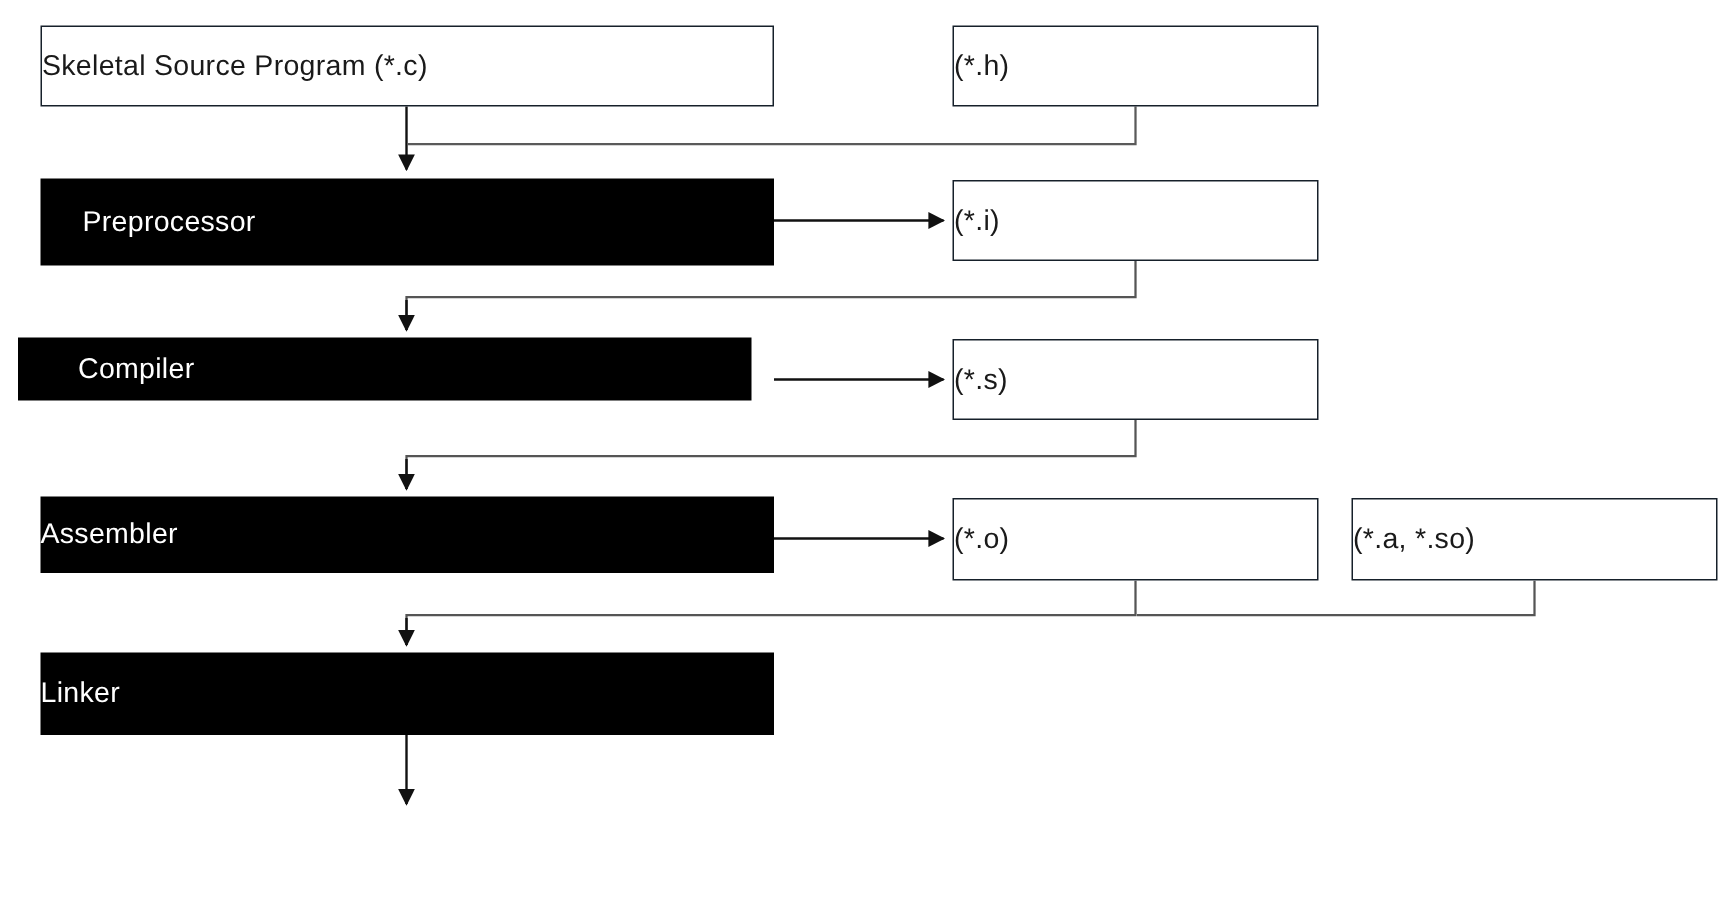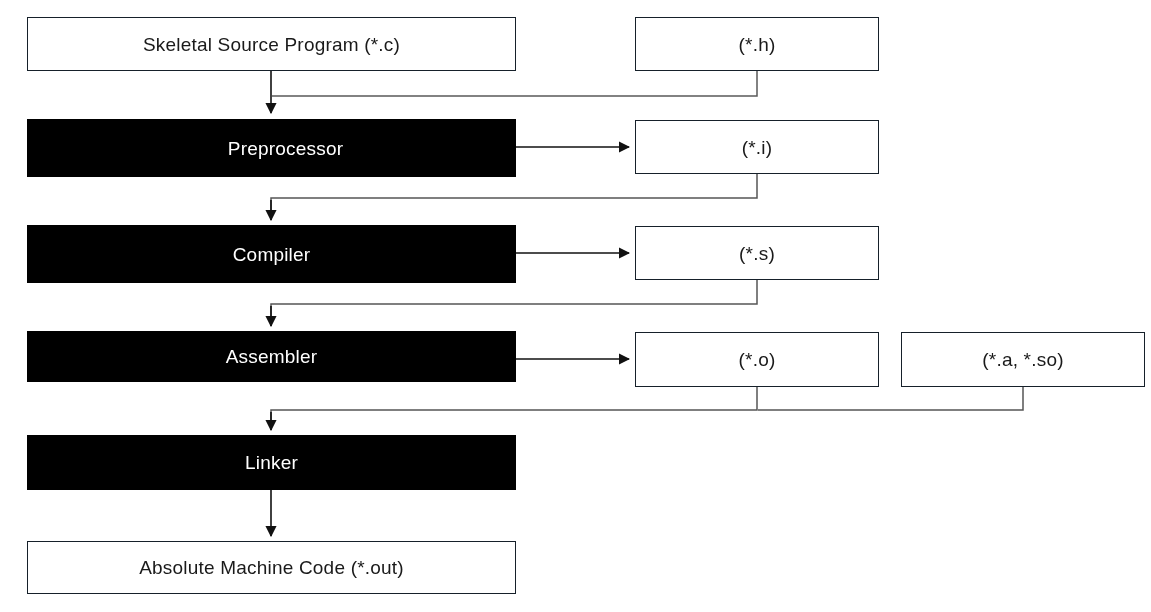--- a/index.html
+++ b/index.html
@@ -23,21 +23,20 @@
     top: 0;
     width: 1151px;
     height: 612px;
     pointer-events: none;
   }
   .node {
     position: absolute;
     box-sizing: border-box;
     display: flex;
     align-items: center;
-    justify-content: center;
     font-size: 19px;
     letter-spacing: 0.2px;
     white-space: nowrap;
   }
   .node.open {
     background: #ffffff;
     border: 1.4px solid #16202a;
     color: #1a1a1a;
   }
   .node.filled {
@@ -95,21 +94,21 @@
   </div>
 
   <div class="node filled" style="left:27px; top:119px; width:489px; height:58px;padding-left:28px;">
     <span class="node-label">Preprocessor</span>
   </div>
 
   <div class="node open" style="left:635px; top:120px; width:244px; height:54px;">
     <span class="node-label">(*.i)</span>
   </div>
 
-  <div class="node filled" style="left:27px; top:225px; width:489px; height:58px;">
+  <div class="node filled" style="left:12px; top:225px; width:489px; height:42px;padding-left:40px;">
     <span class="node-label">Compiler</span>
   </div>
 
   <div class="node open" style="left:635px; top:226px; width:244px; height:54px;">
     <span class="node-label">(*.s)</span>
   </div>
 
   <div class="node filled" style="left:27px; top:331px; width:489px; height:51px;">
     <span class="node-label">Assembler</span>
   </div>
@@ -119,17 +118,14 @@
   </div>
 
   <div class="node filled" style="left:27px; top:435px; width:489px; height:55px;">
     <span class="node-label">Linker</span>
   </div>
 
   <div class="node open" style="left:901px; top:332px; width:244px; height:55px;">
     <span class="node-label">(*.a, *.so)</span>
   </div>
 
-  <div class="node open" style="left:27px; top:541px; width:489px; height:53px;">
-    <span class="node-label">Absolute Machine Code (*.out)</span>
-  </div>
 
 </div>
 
 </body></html>

